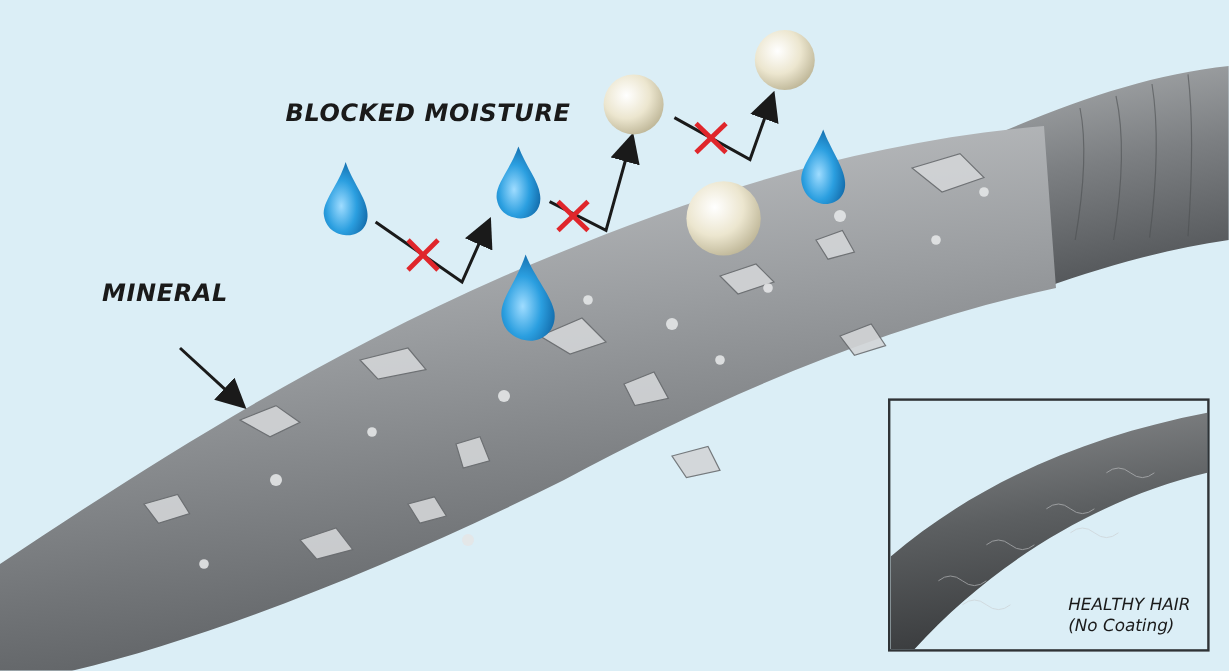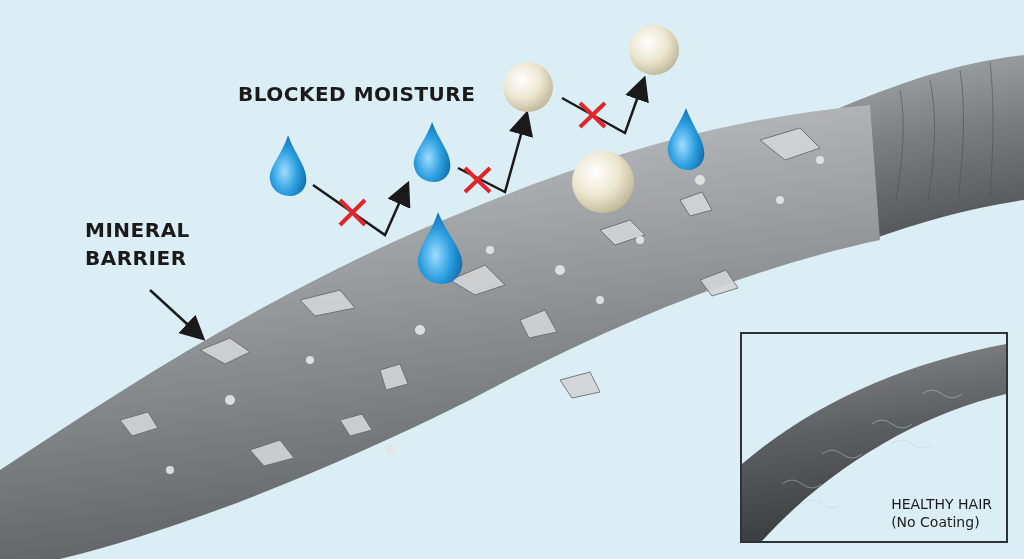--- a/index.html
+++ b/index.html
@@ -1,20 +1,20 @@
 <!DOCTYPE html>
 <html><head>
 <meta charset="utf-8">
 <style>
   html, body { margin:0; padding:0; }
   body { width:1024px; height:559px; overflow:hidden; background:#dbeef6; position:relative; font-family:"DejaVu Sans", sans-serif; }
-  .stage { position:absolute; left:0; top:0; width:848px; height:559px; }
+  .stage { position:absolute; left:0; top:0; width:848px; height:559px;font-style:italic; }
   .label { position:absolute; color:#1a1a1a; font-weight:bold; letter-spacing:0.5px; }
   .label-blocked { left:238px; top:82px; font-size:20px; }
-  .label-mineral { left:85px; top:216px; font-size:20px; line-height:28px; }
+  .label-mineral { left:85px; top:230px; font-size:20px; line-height:28px; }
   .inset { position:absolute; left:740px; top:332px; width:264px; height:207px; border:2px solid #2f3336; overflow:hidden; background:#dbeef6; }
   .inset-caption { position:absolute; right:14px; bottom:10px; color:#1a1a1a; font-size:14px; line-height:18px; }
 </style>
 </head>
 <body>
 
 <div class="stage">
   <svg width="1024" height="559" viewBox="0 0 1024 559">
     <defs>
       <linearGradient id="hairGrad" x1="0" y1="0" x2="0.25" y2="1">
@@ -127,21 +127,20 @@
     </g>
 
     <circle cx="528" cy="87" r="25" fill="url(#pearlGrad)"></circle>
     <circle cx="654" cy="50" r="25" fill="url(#pearlGrad)"></circle>
     <circle cx="603" cy="182" r="31" fill="url(#pearlGrad)"></circle>
   </svg>
 
   <div class="label label-blocked">BLOCKED MOISTURE</div>
   <div class="label label-mineral">
     <div>MINERAL</div>
-    <div>BARRIER</div>
   </div>
 
   <div class="inset">
     <svg width="264" height="207" viewBox="0 0 264 207">
       <path d="M0,130 C70,70 160,30 264,10 L264,60 C180,80 90,130 20,207 L0,207 Z" fill="url(#insetHair)"></path>
       <g stroke="#c9cbcd" stroke-width="0.8" fill="none" opacity="0.6">
         <path d="M40,150 q10,-8 20,0 t20,0"></path>
         <path d="M80,120 q10,-8 20,0 t20,0"></path>
         <path d="M130,90 q10,-8 20,0 t20,0"></path>
         <path d="M180,60 q10,-8 20,0 t20,0"></path>

